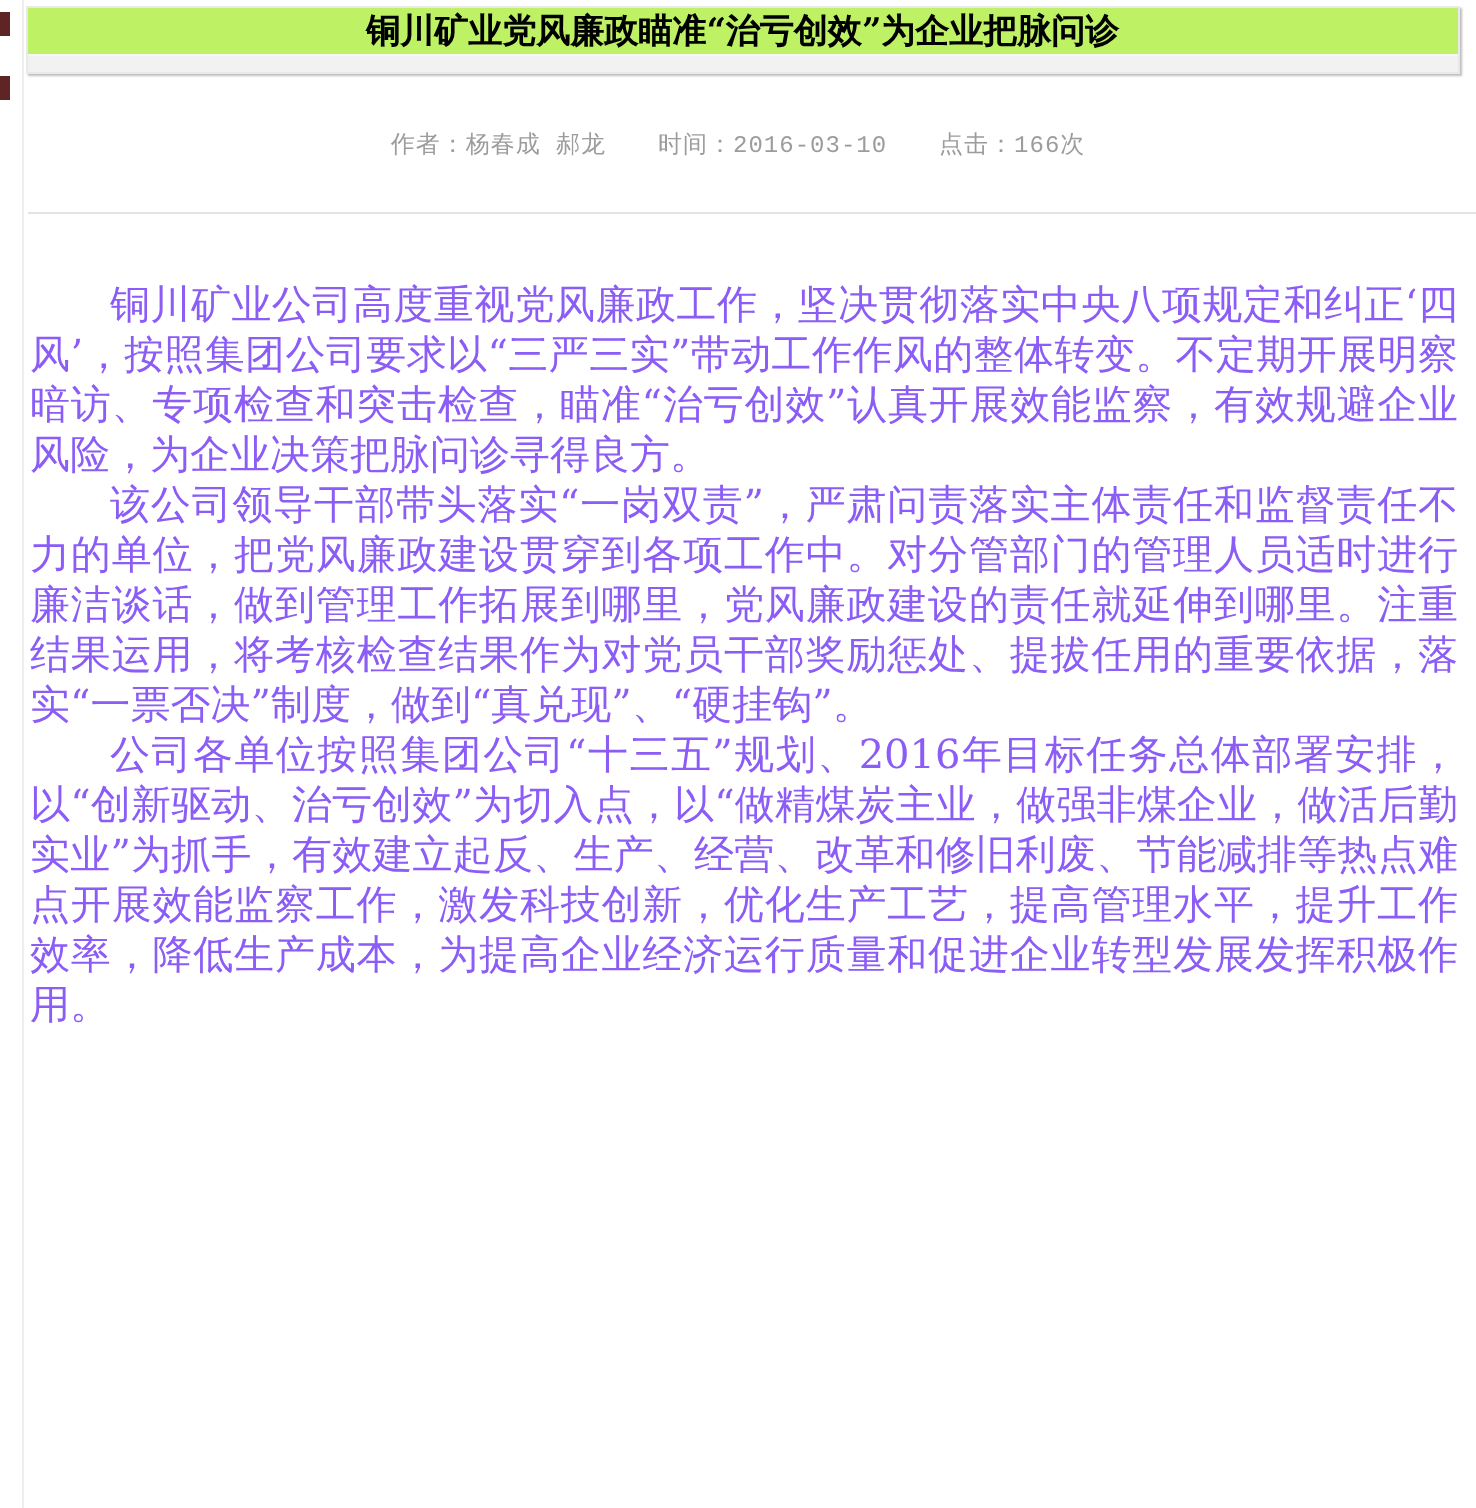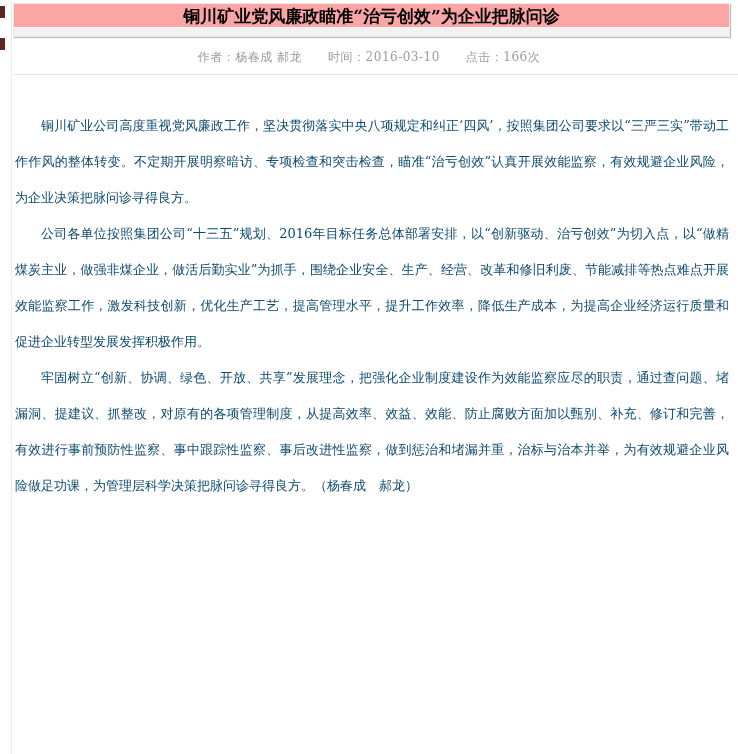--- a/index.html
+++ b/index.html
@@ -16,50 +16,50 @@
   .edge-marker{
     position:absolute;left:0;width:5px;height:12px;
     background:#5f2424;
   }
   .edge-marker.m1{top:6px;}
   .edge-marker.m2{top:38px;}
   .title-panel{
     position:relative;
     margin:3px 8px 0 13px;
     border:1px solid #e9e9e9;
-    background:#fca5a5;
+    background:#bef264;
     box-shadow:1px 1px 1px rgba(110,110,110,.45);
   }
   .title-panel h1{
     margin:0;padding:2px 4px 1px;
     font-size:17px;line-height:20px;
     font-weight:bold;color:#000;
     text-align:center;
     font-family:"DejaVu Serif","Liberation Serif",serif;
   }
   .panel-strip{
     height:8px;background:#f2f2f2;border-top:1px solid #f7f7f7;
   }
   .meta{
     margin-top:13px;
     text-align:center;
     font-size:12px;line-height:14px;
     color:#9c9c9c;letter-spacing:.5px;
     white-space:nowrap;
   }
-  .meta-item{display:inline-block;margin:0 13px;}
+  .meta-item{display:inline-block;margin:16px 13px;font-family:Liberation Mono, monospace;}
   .divider{
     border:none;height:0;
     border-top:1px solid #e4e4e4;
     margin:10px 0 0 14px;
   }
   .body{
     margin:33px 9px 0 15px;
-    font-size:13px;line-height:36px;
-    color:#0c4a6e;
+    font-size:20px;line-height:25px;
+    color:#8b5cf6;
     text-align:justify;
   }
   .body p{margin:0;text-indent:2em;}
 </style>
 </head>
 <body>
 
 <div>
 
   <div class="vline"></div>
@@ -70,17 +70,17 @@
     <h1>铜川矿业党风廉政瞄准“治亏创效”为企业把脉问诊</h1>
     <div class="panel-strip"></div>
   </div>
 
   <div class="meta"><span class="meta-item"><span>作者：</span><span>杨春成 郝龙</span></span><span class="meta-item"><span>时间：</span><span>2016-03-10</span></span><span class="meta-item"><span>点击：</span><span>166次</span></span></div>
 
   <hr class="divider">
 
   <div class="body">
       <p>铜川矿业公司高度重视党风廉政工作，坚决贯彻落实中央八项规定和纠正‘四风’，按照集团公司要求以“三严三实”带动工作作风的整体转变。不定期开展明察暗访、专项检查和突击检查，瞄准“治亏创效”认真开展效能监察，有效规避企业风险，为企业决策把脉问诊寻得良方。</p>
-      <p>公司各单位按照集团公司“十三五”规划、2016年目标任务总体部署安排，以“创新驱动、治亏创效”为切入点，以“做精煤炭主业，做强非煤企业，做活后勤实业”为抓手，围绕企业安全、生产、经营、改革和修旧利废、节能减排等热点难点开展效能监察工作，激发科技创新，优化生产工艺，提高管理水平，提升工作效率，降低生产成本，为提高企业经济运行质量和促进企业转型发展发挥积极作用。</p>
-      <p>牢固树立“创新、协调、绿色、开放、共享”发展理念，把强化企业制度建设作为效能监察应尽的职责，通过查问题、堵漏洞、提建议、抓整改，对原有的各项管理制度，从提高效率、效益、效能、防止腐败方面加以甄别、补充、修订和完善，有效进行事前预防性监察、事中跟踪性监察、事后改进性监察，做到惩治和堵漏并重，治标与治本并举，为有效规避企业风险做足功课，为管理层科学决策把脉问诊寻得良方。（杨春成　郝龙）</p>
+      <p>该公司领导干部带头落实“一岗双责”，严肃问责落实主体责任和监督责任不力的单位，把党风廉政建设贯穿到各项工作中。对分管部门的管理人员适时进行廉洁谈话，做到管理工作拓展到哪里，党风廉政建设的责任就延伸到哪里。注重结果运用，将考核检查结果作为对党员干部奖励惩处、提拔任用的重要依据，落实“一票否决”制度，做到“真兑现”、“硬挂钩”。</p>
+      <p>公司各单位按照集团公司“十三五”规划、2016年目标任务总体部署安排，以“创新驱动、治亏创效”为切入点，以“做精煤炭主业，做强非煤企业，做活后勤实业”为抓手，有效建立起反、生产、经营、改革和修旧利废、节能减排等热点难点开展效能监察工作，激发科技创新，优化生产工艺，提高管理水平，提升工作效率，降低生产成本，为提高企业经济运行质量和促进企业转型发展发挥积极作用。</p>
     </div>
 
 </div>
 
 </body></html>

